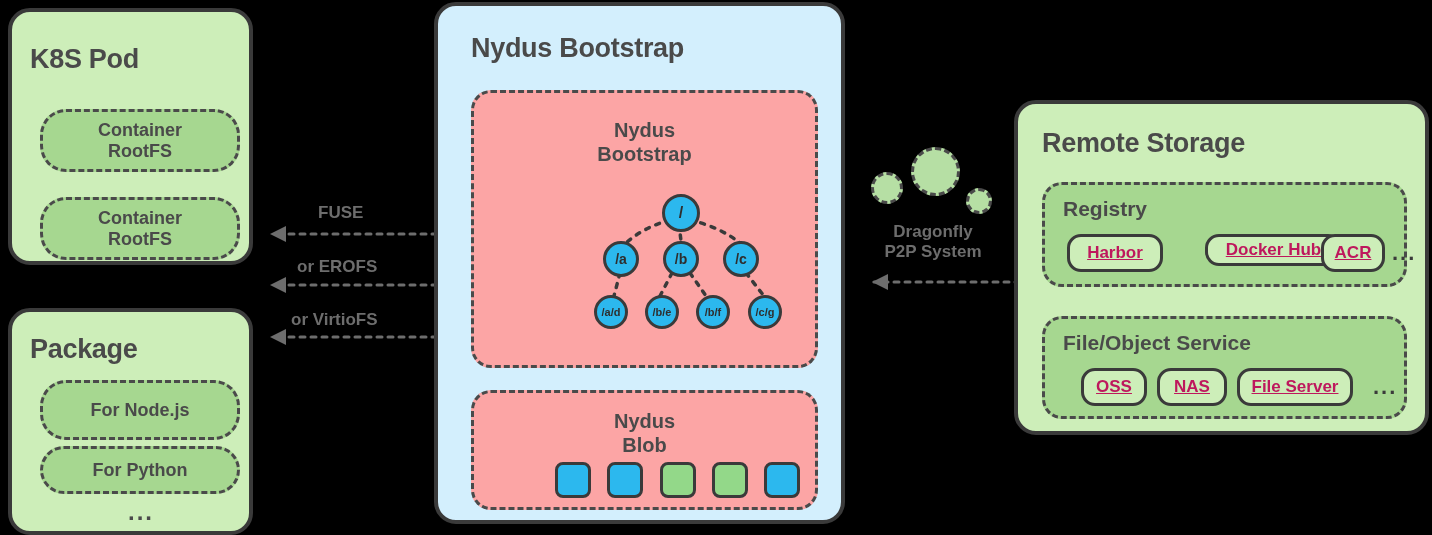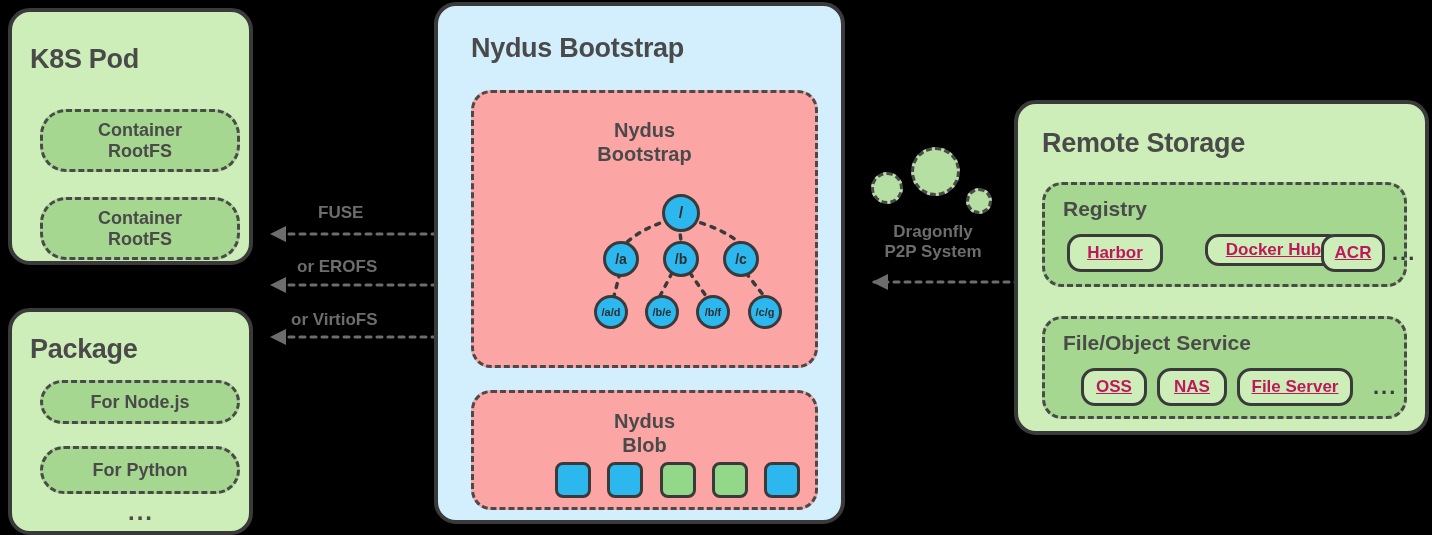--- a/index.html
+++ b/index.html
@@ -166,21 +166,21 @@
     <div class="capsule" style="left:28px; top:97px; width:200px; height:63px; font-size:18px; white-space:pre-line;">Container
 RootFS</div>
 
     <div class="capsule" style="left:28px; top:185px; width:200px; height:63px; font-size:18px; white-space:pre-line;">Container
 RootFS</div>
   </div>
 
   <div class="panel" style="left:8px; top:308px; width:245px; height:227px;">
     <div class="panel-title" style="left:18px; top:22px; font-size:27px;">Package</div>
 
-    <div class="capsule" style="left:28px; top:68px; width:200px; height:44px; font-size:18px;">For Node.js</div>
+    <div class="capsule" style="left:28px; top:68px; width:200px; height:60px; font-size:18px;">For Node.js</div>
 
     <div class="capsule" style="left:28px; top:134px; width:200px; height:48px; font-size:18px;">For Python</div>
 
     <div class="ellipsis" style="left:116px; top:188px; font-size:24px; color:#4a4a4a;">...</div>
   </div>
 
   <svg class="arrow-wrap" style="left:250px; top:222px; width:200px; height:24px;" width="200" height="24">
     <line x1="198" y1="12" x2="22" y2="12" stroke="#6d6d6d" stroke-width="3" stroke-dasharray="5,6" stroke-linecap="round"></line>
     <polygon points="20,12 36,4 36,20" fill="#6d6d6d"></polygon>
   </svg>

